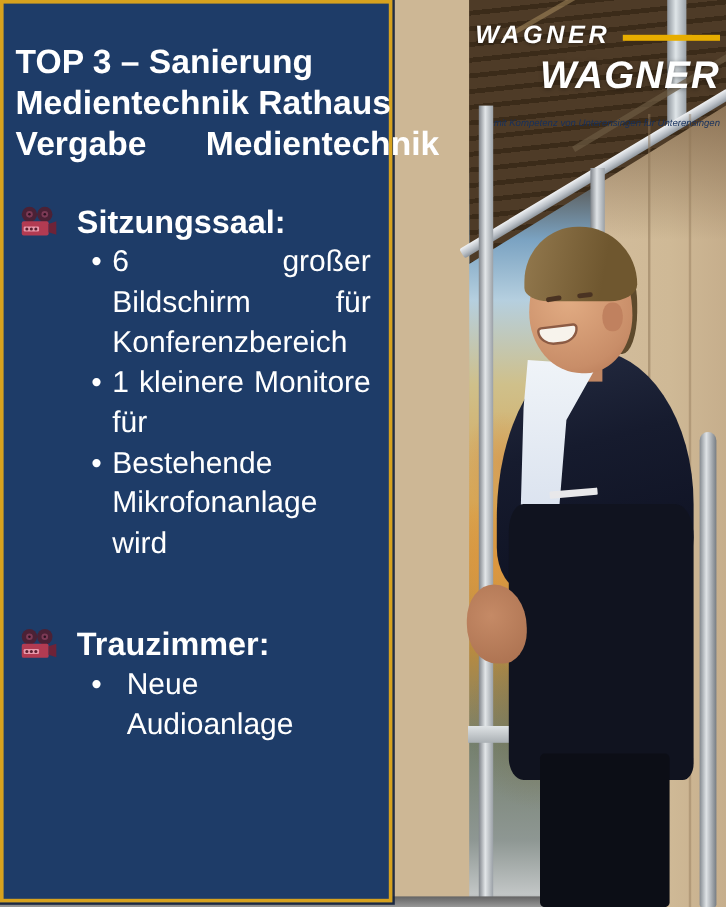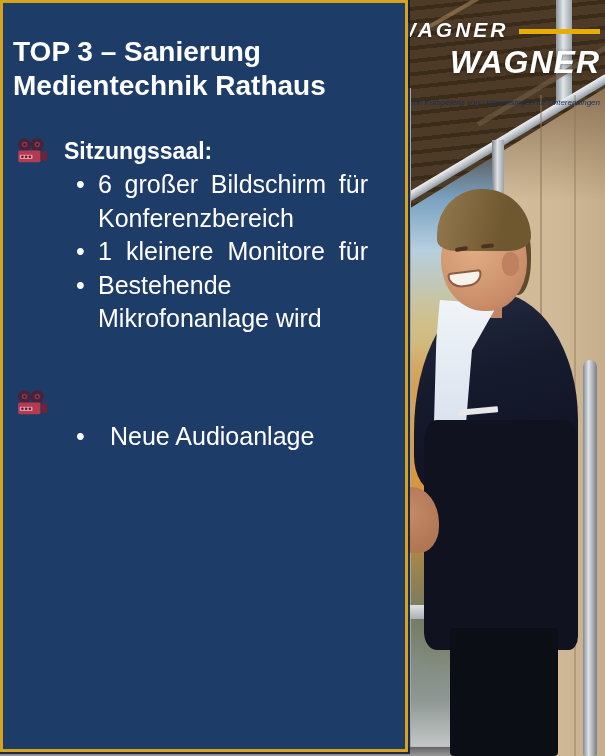--- a/index.html
+++ b/index.html
@@ -83,31 +83,31 @@
   .k-row{display:flex;align-items:center;}
   .kevin{font-size:21px;font-weight:bold;font-style:italic;letter-spacing:3px;color:#fff;
          text-shadow:0 1px 3px rgba(0,0,0,.45);}
   .k-line{flex:1;height:5px;background:#e7ad00;margin-left:10px;margin-top:2px;}
   .wagner{font-size:32px;line-height:40px;font-weight:bold;font-style:italic;letter-spacing:1px;
           color:#fff;text-shadow:0 1px 4px rgba(0,0,0,.4);}
   .tagline{font-size:8px;font-weight:normal;font-style:italic;color:#16305c;margin-top:16px;
            white-space:nowrap;}
 
   
-  .panel{position:absolute;left:0;top:0;width:408px;height:752px;box-sizing:border-box;
+  .panel{position:absolute;left:0;top:0;width:327px;height:752px;box-sizing:border-box;
          background:#1e3c68;border:3px solid #d7a21e;z-index:20;
          box-shadow:0 0 0 2px rgba(16,30,58,.9);
          padding:32px 15px 0 10px;color:#fff;}
   .t-line{font-size:28px;font-weight:bold;line-height:34px;width:353px;}
   .just{text-align:justify;text-align-last:justify;}
   .section{margin-top:31px;}
   .section.s2{margin-top:50px;}
   .sec-head{display:flex;align-items:center;gap:16px;height:34px;}
   .cam{width:32px;height:28px;flex:0 0 32px;margin-left:3px;}
-  .sec-title{font-size:23px;font-weight:bold;}
+  .sec-title{font-size:27px;font-weight:bold;}
   .bullets{margin-left:63px;}
   .bullet{display:flex;align-items:flex-start;}
   .mk{width:22px;font-size:25px;line-height:33.5px;}
   .bl{width:270px;}
   .l{font-size:25px;line-height:33.5px;}
   .l.ind{padding-left:12px;}
 </style>
 </head>
 <body>
 
@@ -152,20 +152,21 @@
       <span class="k-line"></span>
     </div>
     <div class="wagner">WAGNER</div>
     <div class="tagline">mit Kompetenz von Unterensingen für Unterensingen</div>
   </div>
 
   <div class="panel">
     <div class="title">
       <div class="t-line">TOP 3 – Sanierung</div>
       <div class="t-line">Medientechnik Rathaus</div>
+      <div class="t-line just">Vergabe Medientechnik</div>
     </div>
 
     <div class="section s1">
       <div class="sec-head">
         <svg class="cam" viewBox="0 0 30 26">
           <circle cx="8" cy="7" r="6" fill="#4b2135"></circle>
           <circle cx="8" cy="7" r="2.6" fill="#7c3a55"></circle>
           <circle cx="8" cy="7" r="1" fill="#2a1220"></circle>
           <circle cx="20" cy="7" r="6" fill="#4b2135"></circle>
           <circle cx="20" cy="7" r="2.6" fill="#7c3a55"></circle>
@@ -212,20 +213,21 @@
           <circle cx="20" cy="7" r="6" fill="#4b2135"></circle>
           <circle cx="20" cy="7" r="2.6" fill="#7c3a55"></circle>
           <circle cx="20" cy="7" r="1" fill="#2a1220"></circle>
           <rect x="2" y="12.5" width="21" height="11" rx="1.5" fill="#b23b52"></rect>
           <polygon points="23,14.5 29,12.5 29,23 23,21" fill="#6e2338"></polygon>
           <rect x="3.5" y="16.5" width="12" height="4" rx="1" fill="#e899ab"></rect>
           <circle cx="6" cy="18.5" r="1.2" fill="#5a1f30"></circle>
           <circle cx="9.5" cy="18.5" r="1.2" fill="#5a1f30"></circle>
           <circle cx="13" cy="18.5" r="1.2" fill="#5a1f30"></circle>
         </svg>
+        <span class="sec-title">Trauzimmer:</span>
       </div>
       <div class="bullets">
         <div class="bullet">
           <span class="mk">•</span>
           <div class="bl">
             <div class="l ind">Neue Audioanlage</div>
           </div>
         </div>
       </div>
     </div>

